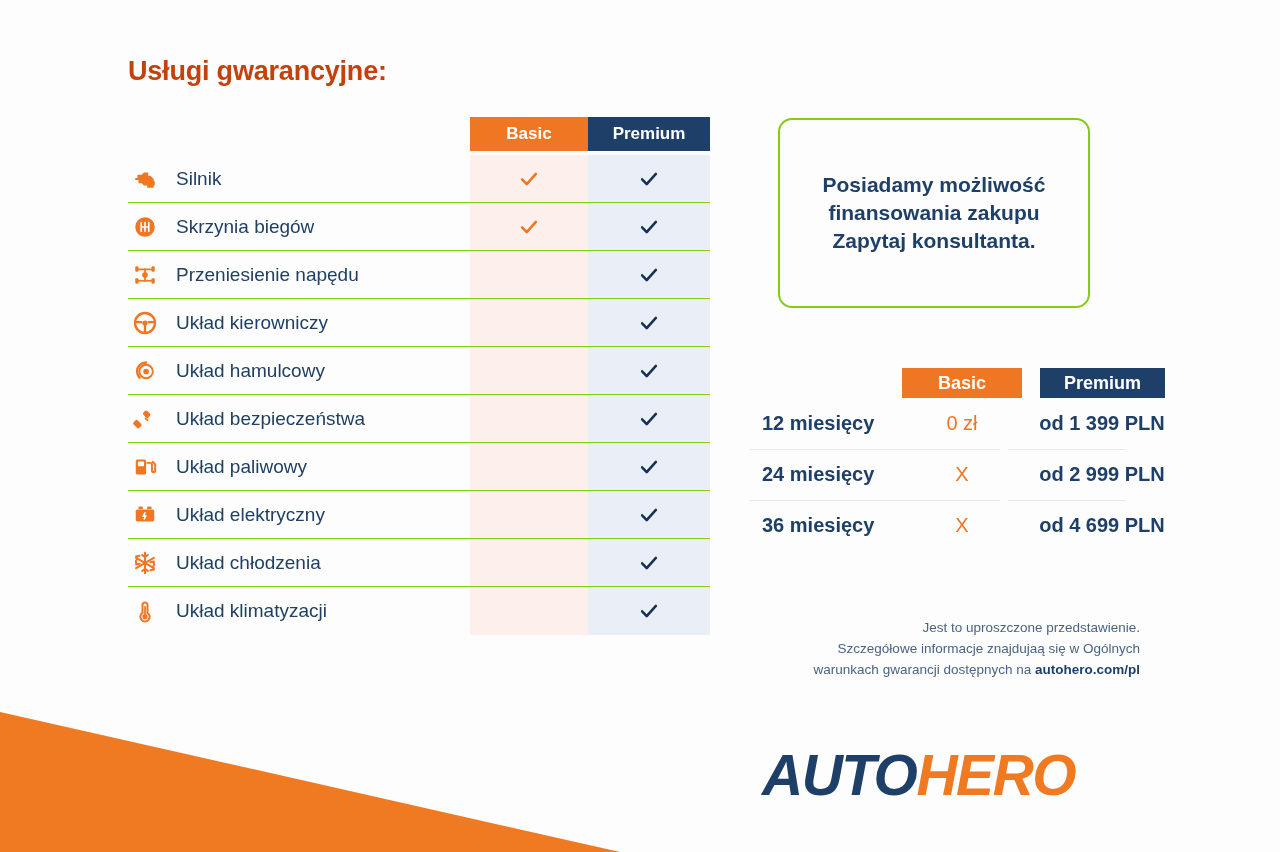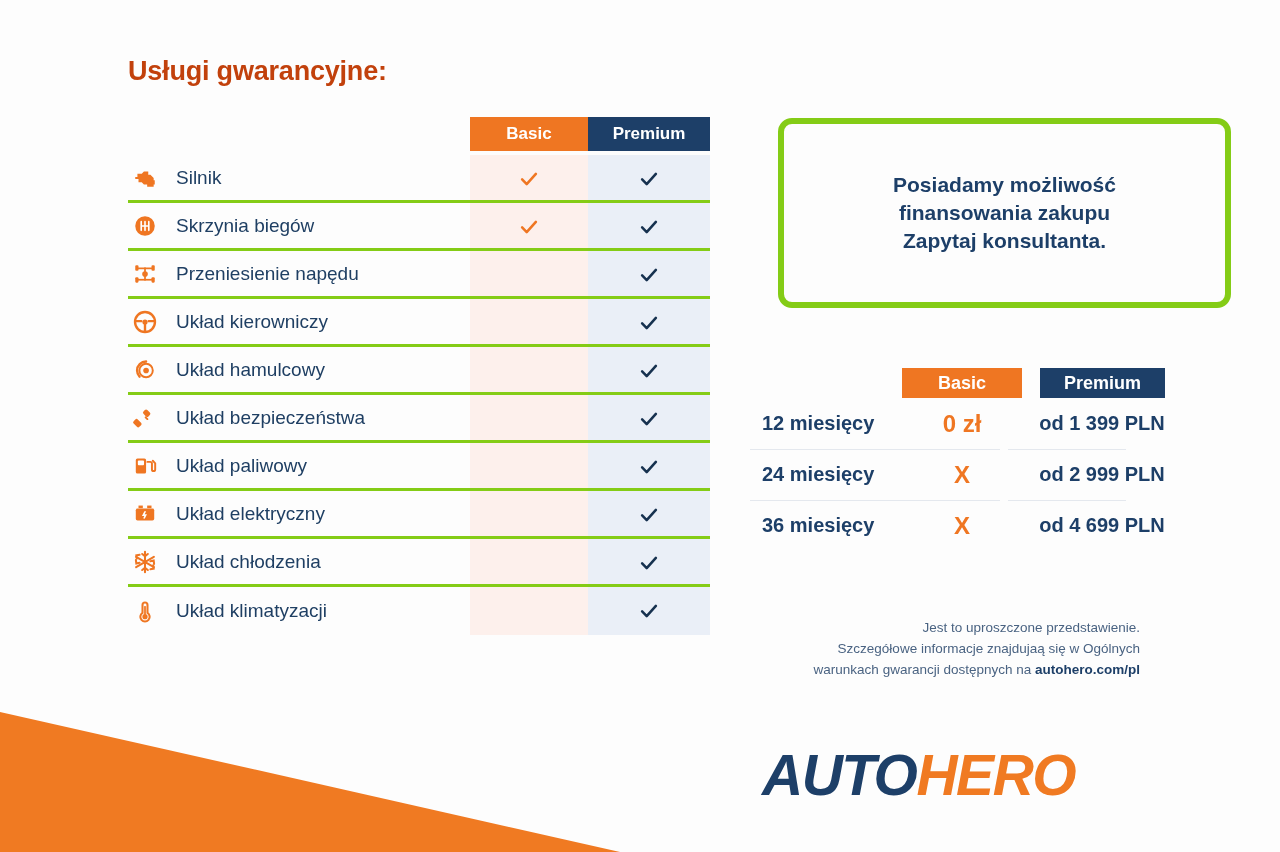--- a/index.html
+++ b/index.html
@@ -68,21 +68,21 @@
   .col-head.basic   { left: 342px; width: 118px; background: #ef7622; }
   .col-head.premium { left: 460px; width: 122px; background: #1d3f68; }
 
   .rows { position: relative; z-index: 1; padding-top: 38px; }
 
   .frow {
     position: relative;
     height: 48px;
     display: flex;
     align-items: center;
-    border-bottom: 3px solid #84cc16;
+    border-bottom: 1px solid #84cc16;
   }
   .frow:last-child { border-bottom: none; }
 
   .ficon {
     width: 34px;
     min-width: 34px;
     display: flex;
     align-items: center;
     justify-content: center;
     color: #ef7622;
@@ -107,22 +107,22 @@
   
   .right-panel {
     position: absolute;
     left: 740px; top: 0;
     width: 460px;
   }
 
   .promo-box {
     position: absolute;
     left: 38px; top: 118px;
-    width: 453px; height: 190px;
-    border: 6px solid #84cc16;
+    width: 312px; height: 190px;
+    border: 2px solid #84cc16;
     border-radius: 14px;
     display: flex;
     align-items: center;
     justify-content: center;
     text-align: center;
     padding: 8px 18px;
   }
   .promo-text {
     font-size: 21px;
     font-weight: bold;
@@ -173,22 +173,22 @@
     font-size: 20px;
     font-weight: bold;
     color: #1d3f68;
     white-space: nowrap;
     text-align: right;
   }
   .pbasic {
     position: absolute;
     left: 152px; width: 120px;
     text-align: center;
-    font-size: 24px;
-    font-weight: bold;
+    font-size: 20px;
+    font-weight: normal;
     color: #ef7622;
   }
   .ppremium {
     position: absolute;
     left: 282px; width: 140px;
     text-align: center;
     font-size: 20px;
     font-weight: bold;
     color: #1d3f68;
     white-space: nowrap;

